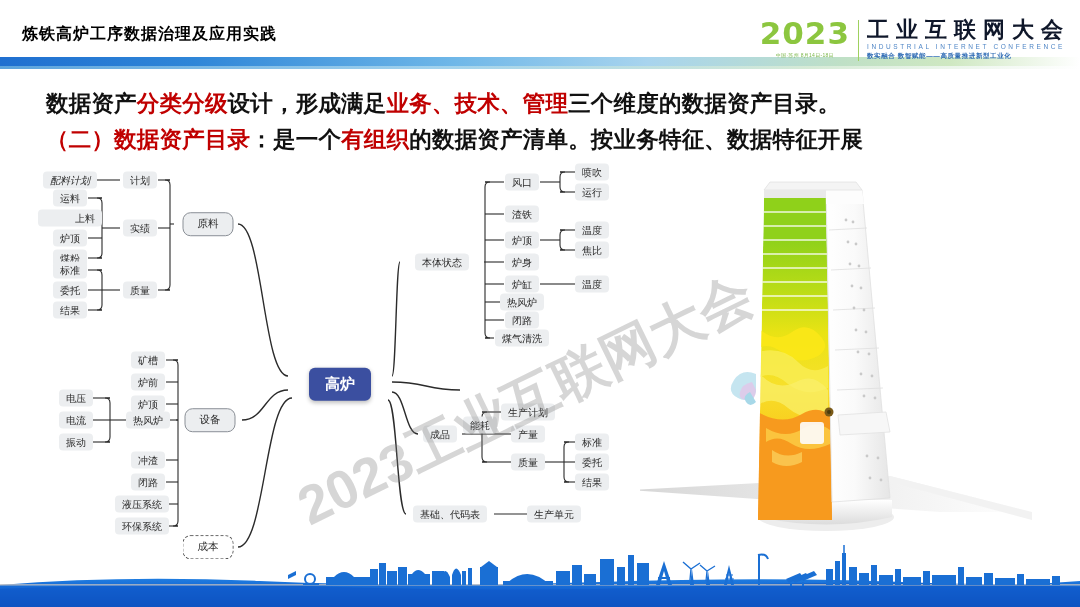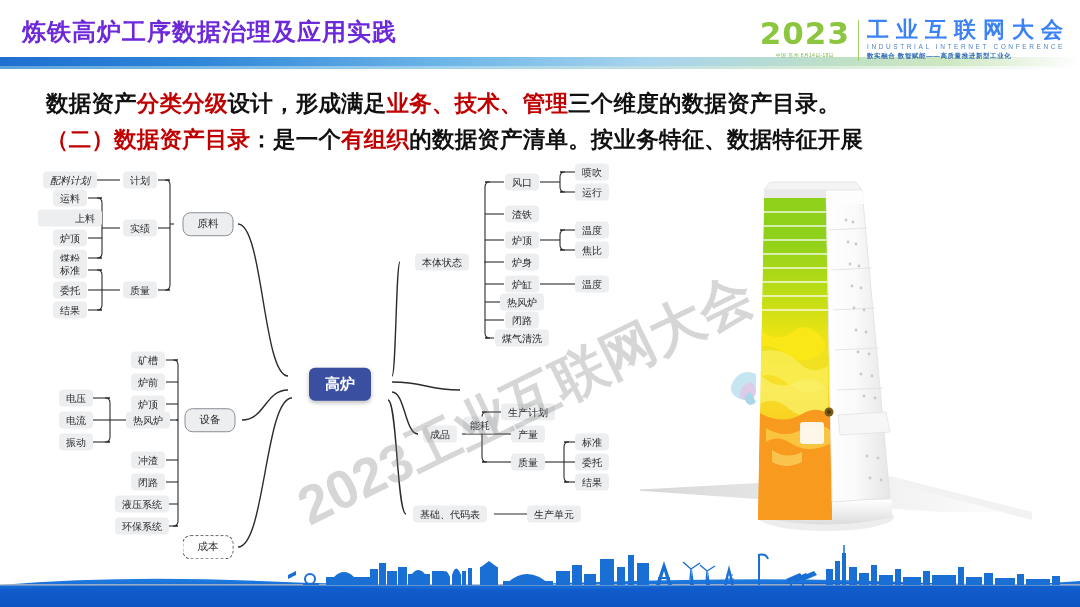--- a/index.html
+++ b/index.html
@@ -6,22 +6,22 @@
   body{
     width:1080px;height:607px;
     background:#ffffff;
     font-family:"Liberation Sans","DejaVu Sans",sans-serif;
     overflow:hidden;position:relative;
   }
   #slide{position:absolute;inset:0;background:#fff;overflow:hidden;}
 
   
   .slide-title{
-    position:absolute;left:22px;top:16px;
-    font-size:24px;font-weight:700;color:#6d28d9;
+    position:absolute;left:22px;top:24px;
+    font-size:16px;font-weight:700;color:#000000;
     letter-spacing:1px;white-space:nowrap;
   }
   .title-rule{
     position:absolute;left:0;top:57px;width:1080px;height:9px;
     background:linear-gradient(to right,#1f6fd0 0%,#2f86d8 18%,#6fb7e8 42%,#a8d4ee 60%,#bfe0c6 78%,#cfe8c2 88%,#ffffff 100%);
   }
   .title-rule2{
     position:absolute;left:0;top:66px;width:1080px;height:3px;
     background:linear-gradient(to right,#3f93d6 0%,#8fc9ea 40%,#cfe7cf 75%,#ffffff 100%);
     opacity:.85;
@@ -30,21 +30,21 @@
   
   .logo{position:absolute;right:10px;top:18px;display:flex;align-items:flex-start;}
   .logo-left{display:flex;flex-direction:column;align-items:center;padding-right:8px;}
   .logo-year{
     font-size:31px;font-weight:700;color:#8cc63f;line-height:1;letter-spacing:1px;
     font-family:"DejaVu Sans",sans-serif;
   }
   .logo-date{font-size:5px;color:#7ab648;margin-top:3px;letter-spacing:.3px;white-space:nowrap;}
   .logo-div{width:1px;background:#9fd15f;margin:2px 8px 0 0;align-self:stretch;}
   .logo-right{display:flex;flex-direction:column;}
-  .logo-cn{font-size:22px;font-weight:700;color:#3b82f6;letter-spacing:7px;line-height:1.05;white-space:nowrap;}
+  .logo-cn{font-size:22px;font-weight:700;color:#0f172a;letter-spacing:7px;line-height:1.05;white-space:nowrap;}
   .logo-en{font-size:6.5px;color:#4f86c6;letter-spacing:2.6px;margin-top:2px;white-space:nowrap;}
   .logo-sub{font-size:6.5px;color:#2f6cb5;font-weight:700;letter-spacing:.6px;margin-top:2px;white-space:nowrap;}
 
   
   .heading{
     position:absolute;left:46px;top:86px;width:1000px;
     font-size:22.5px;font-weight:700;color:#111;line-height:1.62;
     letter-spacing:.2px;
   }
   .hl{color:#c00000;}

